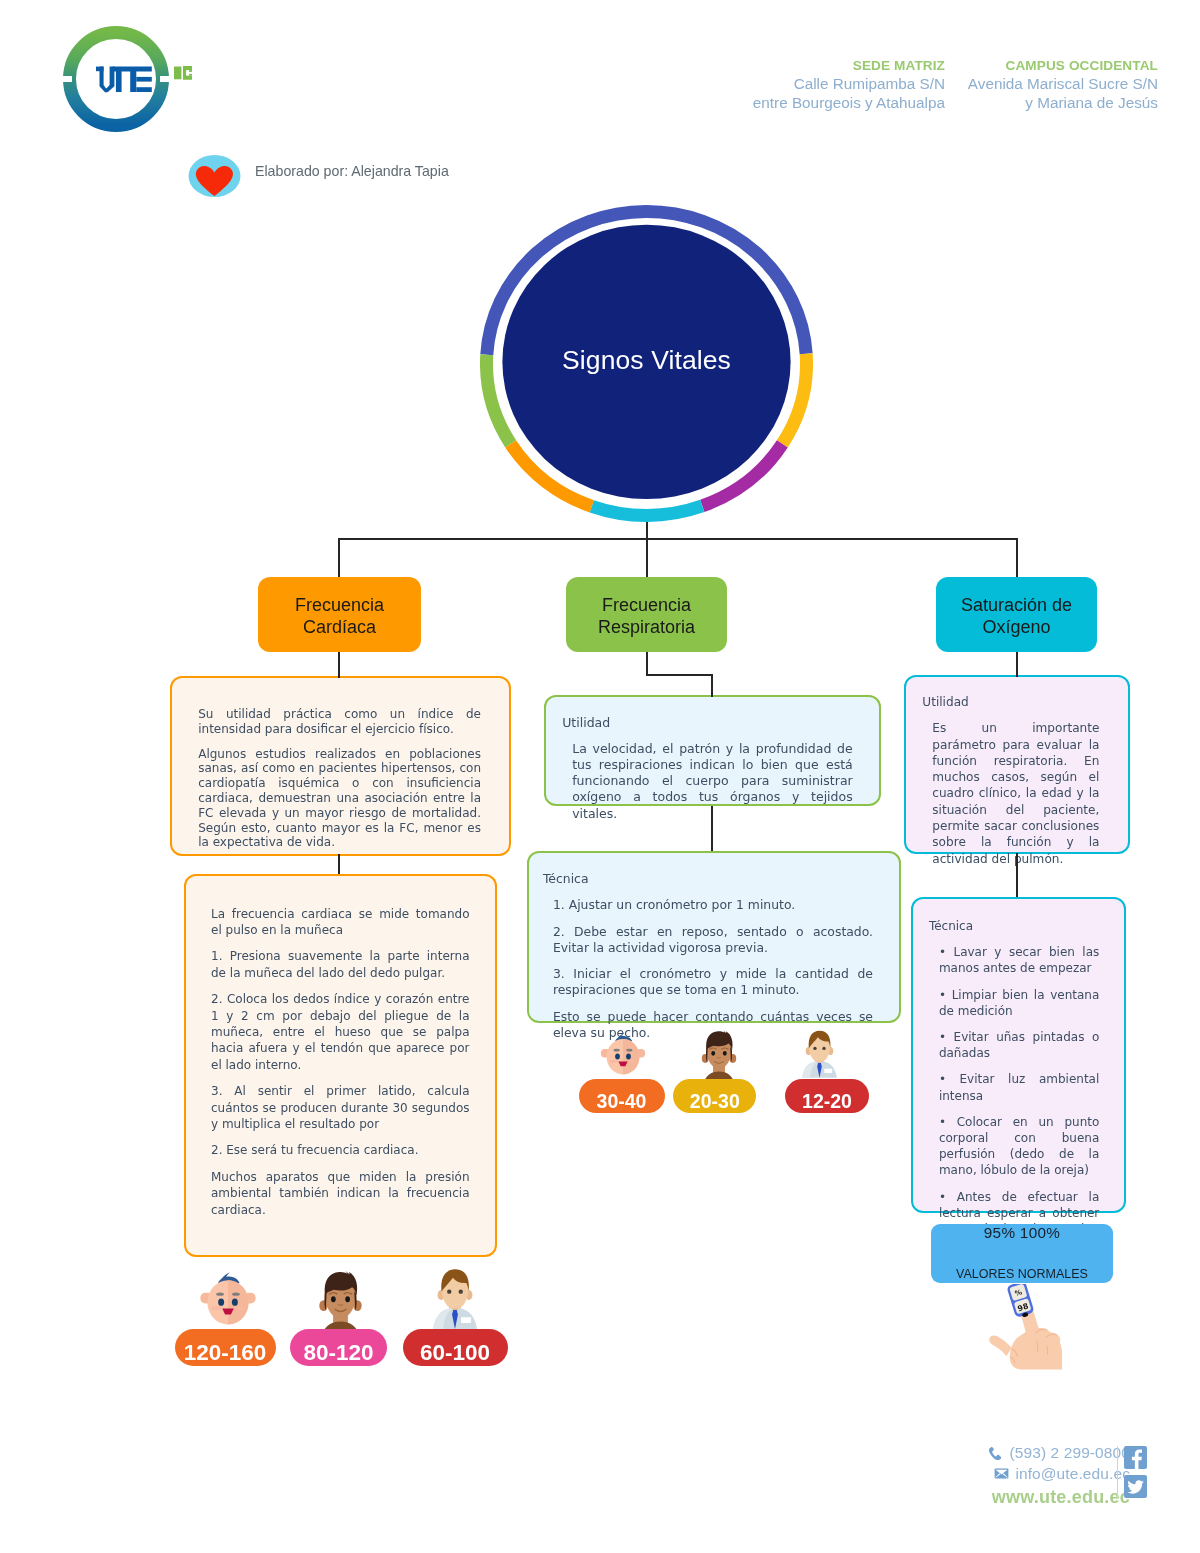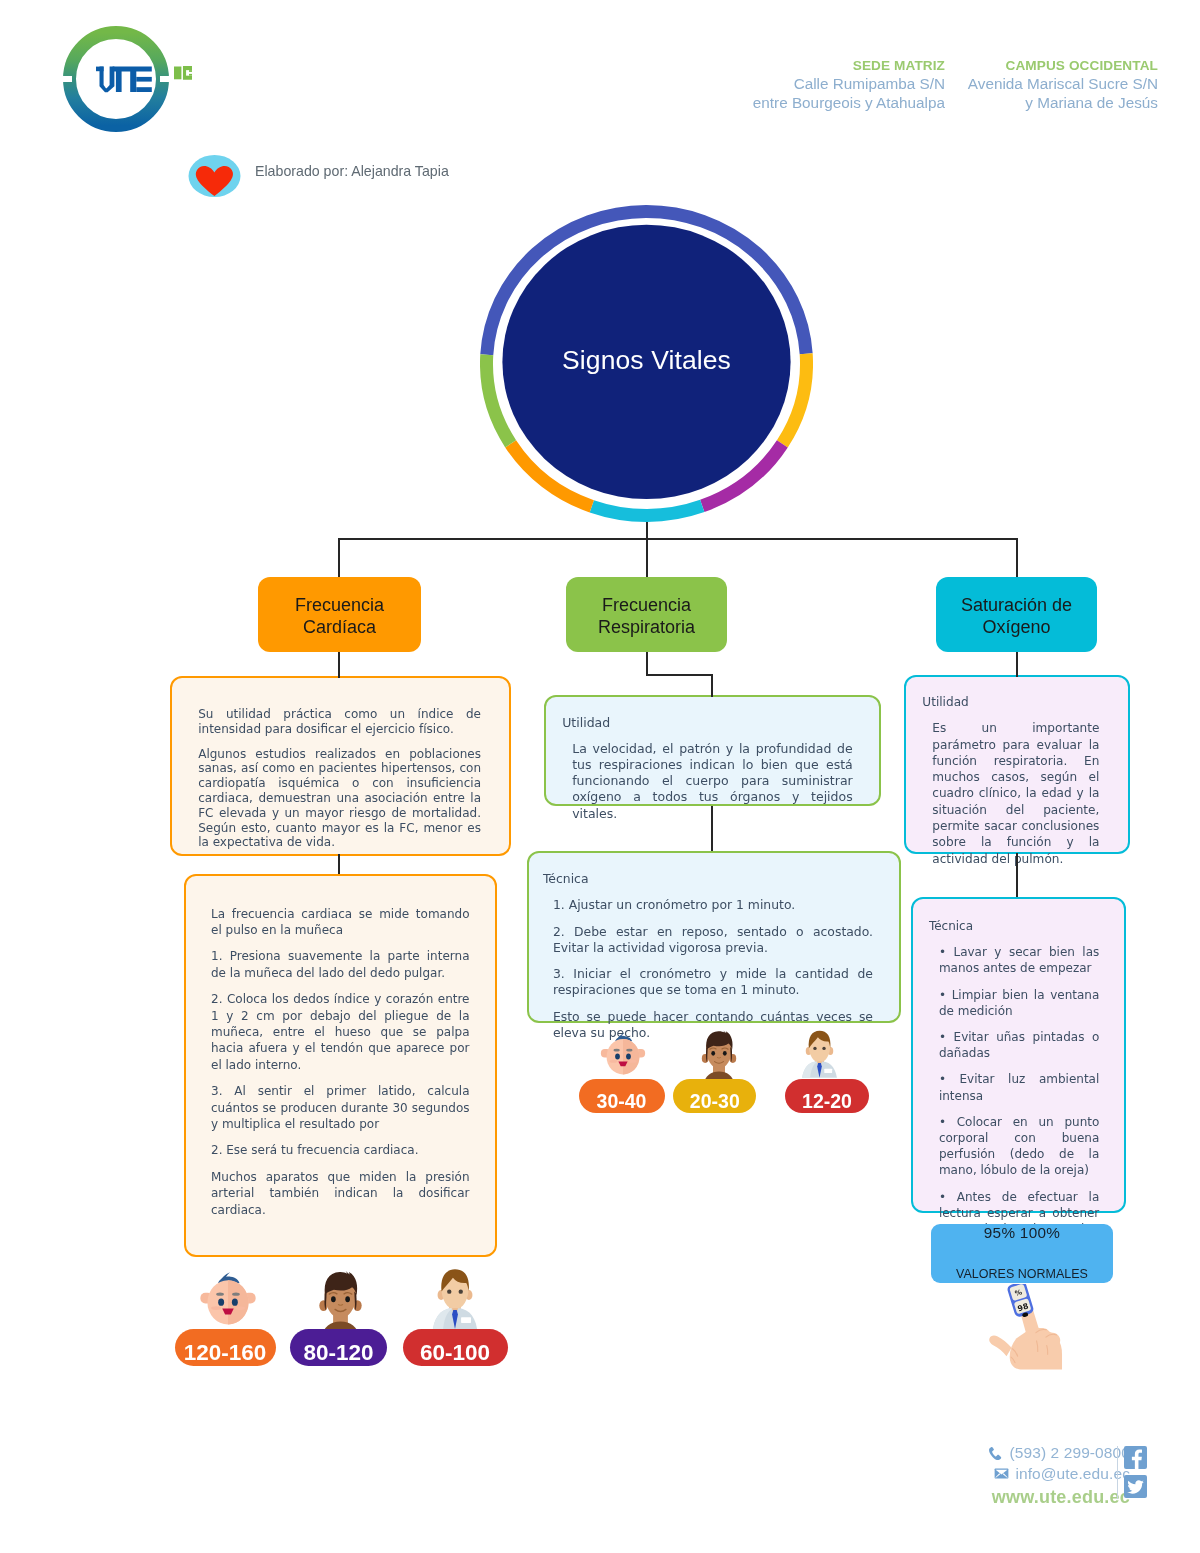--- a/index.html
+++ b/index.html
@@ -174,21 +174,21 @@
 
 <div class="abs connv" style="left:338px;top:652px;height:26px;"></div>
 <div class="abs connv" style="left:338px;top:854px;height:22px;"></div>
 
 <div class="abs cbox t-0b" id="box-0-1">
   <p>La frecuencia cardiaca se mide tomando el pulso en la muñeca</p>
   <p>1. Presiona suavemente la parte interna de la muñeca del lado del dedo pulgar.</p>
   <p>2. Coloca los dedos índice y corazón entre 1 y 2 cm por debajo del pliegue de la muñeca, entre el hueso que se palpa hacia afuera y el tendón que aparece por el lado interno.</p>
   <p>3. Al sentir el primer latido, calcula cuántos se producen durante 30 segundos y multiplica el resultado por</p>
   <p>2. Ese será tu frecuencia cardiaca.</p>
-  <p>Muchos aparatos que miden la presión arterial también indican la dosificar cardiaca.</p>
+  <p>Muchos aparatos que miden la presión ambiental también indican la frecuencia cardiaca.</p>
 </div>
 
 <div class="abs cbox t-1" id="box-1-0">
   <p class="hd">Utilidad</p>
   <p>La velocidad, el patrón y la profundidad de tus respiraciones indican lo bien que está funcionando el cuerpo para suministrar oxígeno a todos tus órganos y tejidos vitales.</p>
 </div>
 
 <div class="abs connv" style="left:645.5px;top:652px;height:24px;"></div>
 <div class="abs connh" style="left:645.5px;top:674px;width:67px;"></div>
 <div class="abs connv" style="left:710.8px;top:674px;height:23px;"></div>
@@ -264,21 +264,21 @@
   <path d="M11.6 23.4 C10.2 10.2 15.2 3 24 3 c9 0 14 6.8 12.6 20 -0.6 -3.3 -1.2 -6.1 -2.2 -7.5 -5.6 0.4 -9.8 -1.2 -12.3 -4.8 C18.4 15.5 14.4 19.2 11.6 23.4 z" fill="#8A5418"></path>
   <ellipse cx="18.7" cy="23.6" rx="2.0" ry="2.0" fill="#4A4139"></ellipse>
   <ellipse cx="29.3" cy="23.6" rx="2.0" ry="2.0" fill="#4A4139"></ellipse>
   <path d="M21.2 39.0 L24 48.2 l2.8 -9.2 z" fill="#EBB98E"></path>
   <path d="M22.4 40.6 h3.2 l1.1 4.2 -2.7 13.2 -2.7 -13.2 z" fill="#2B4FC4"></path>
   <rect x="29.6" y="47.3" width="9.2" height="5.2" rx="0.6" fill="#FFFFFF"></rect>
 </svg></div>
   <div class="abs pill" style="left:4.5px;top:60.6px;width:101px;height:37px;background:#F26C22;font-size:22.5px;">
         <span>120-160</span>
       </div>
-  <div class="abs pill" style="left:120px;top:60.6px;width:97px;height:37px;background:#4c1d95;font-size:22.5px;">
+  <div class="abs pill" style="left:120px;top:60.6px;width:97px;height:37px;background:#ec4899;font-size:22.5px;">
         <span>80-120</span>
       </div>
   <div class="abs pill" style="left:232.5px;top:60.6px;width:105px;height:37px;background:#D12F2F;font-size:22.5px;">
         <span>60-100</span>
       </div>
 </div>
 
 <div class="abs" style="left:570px;top:1028px;width:300px;height:90px;">
   <div class="abs" style="left:28px;top:2px;"><svg viewBox="0 0 56 52" width="50" height="46">
   <rect x="3" y="21.5" width="11" height="9.6" rx="4.5" fill="#F7B99C"></rect>

